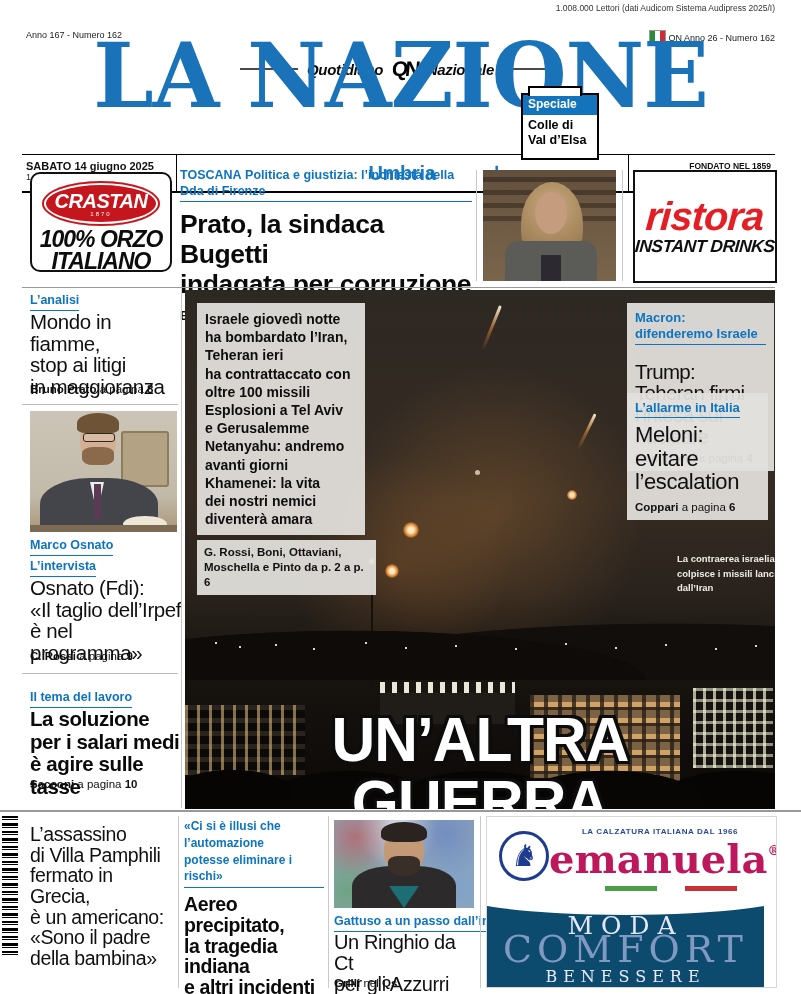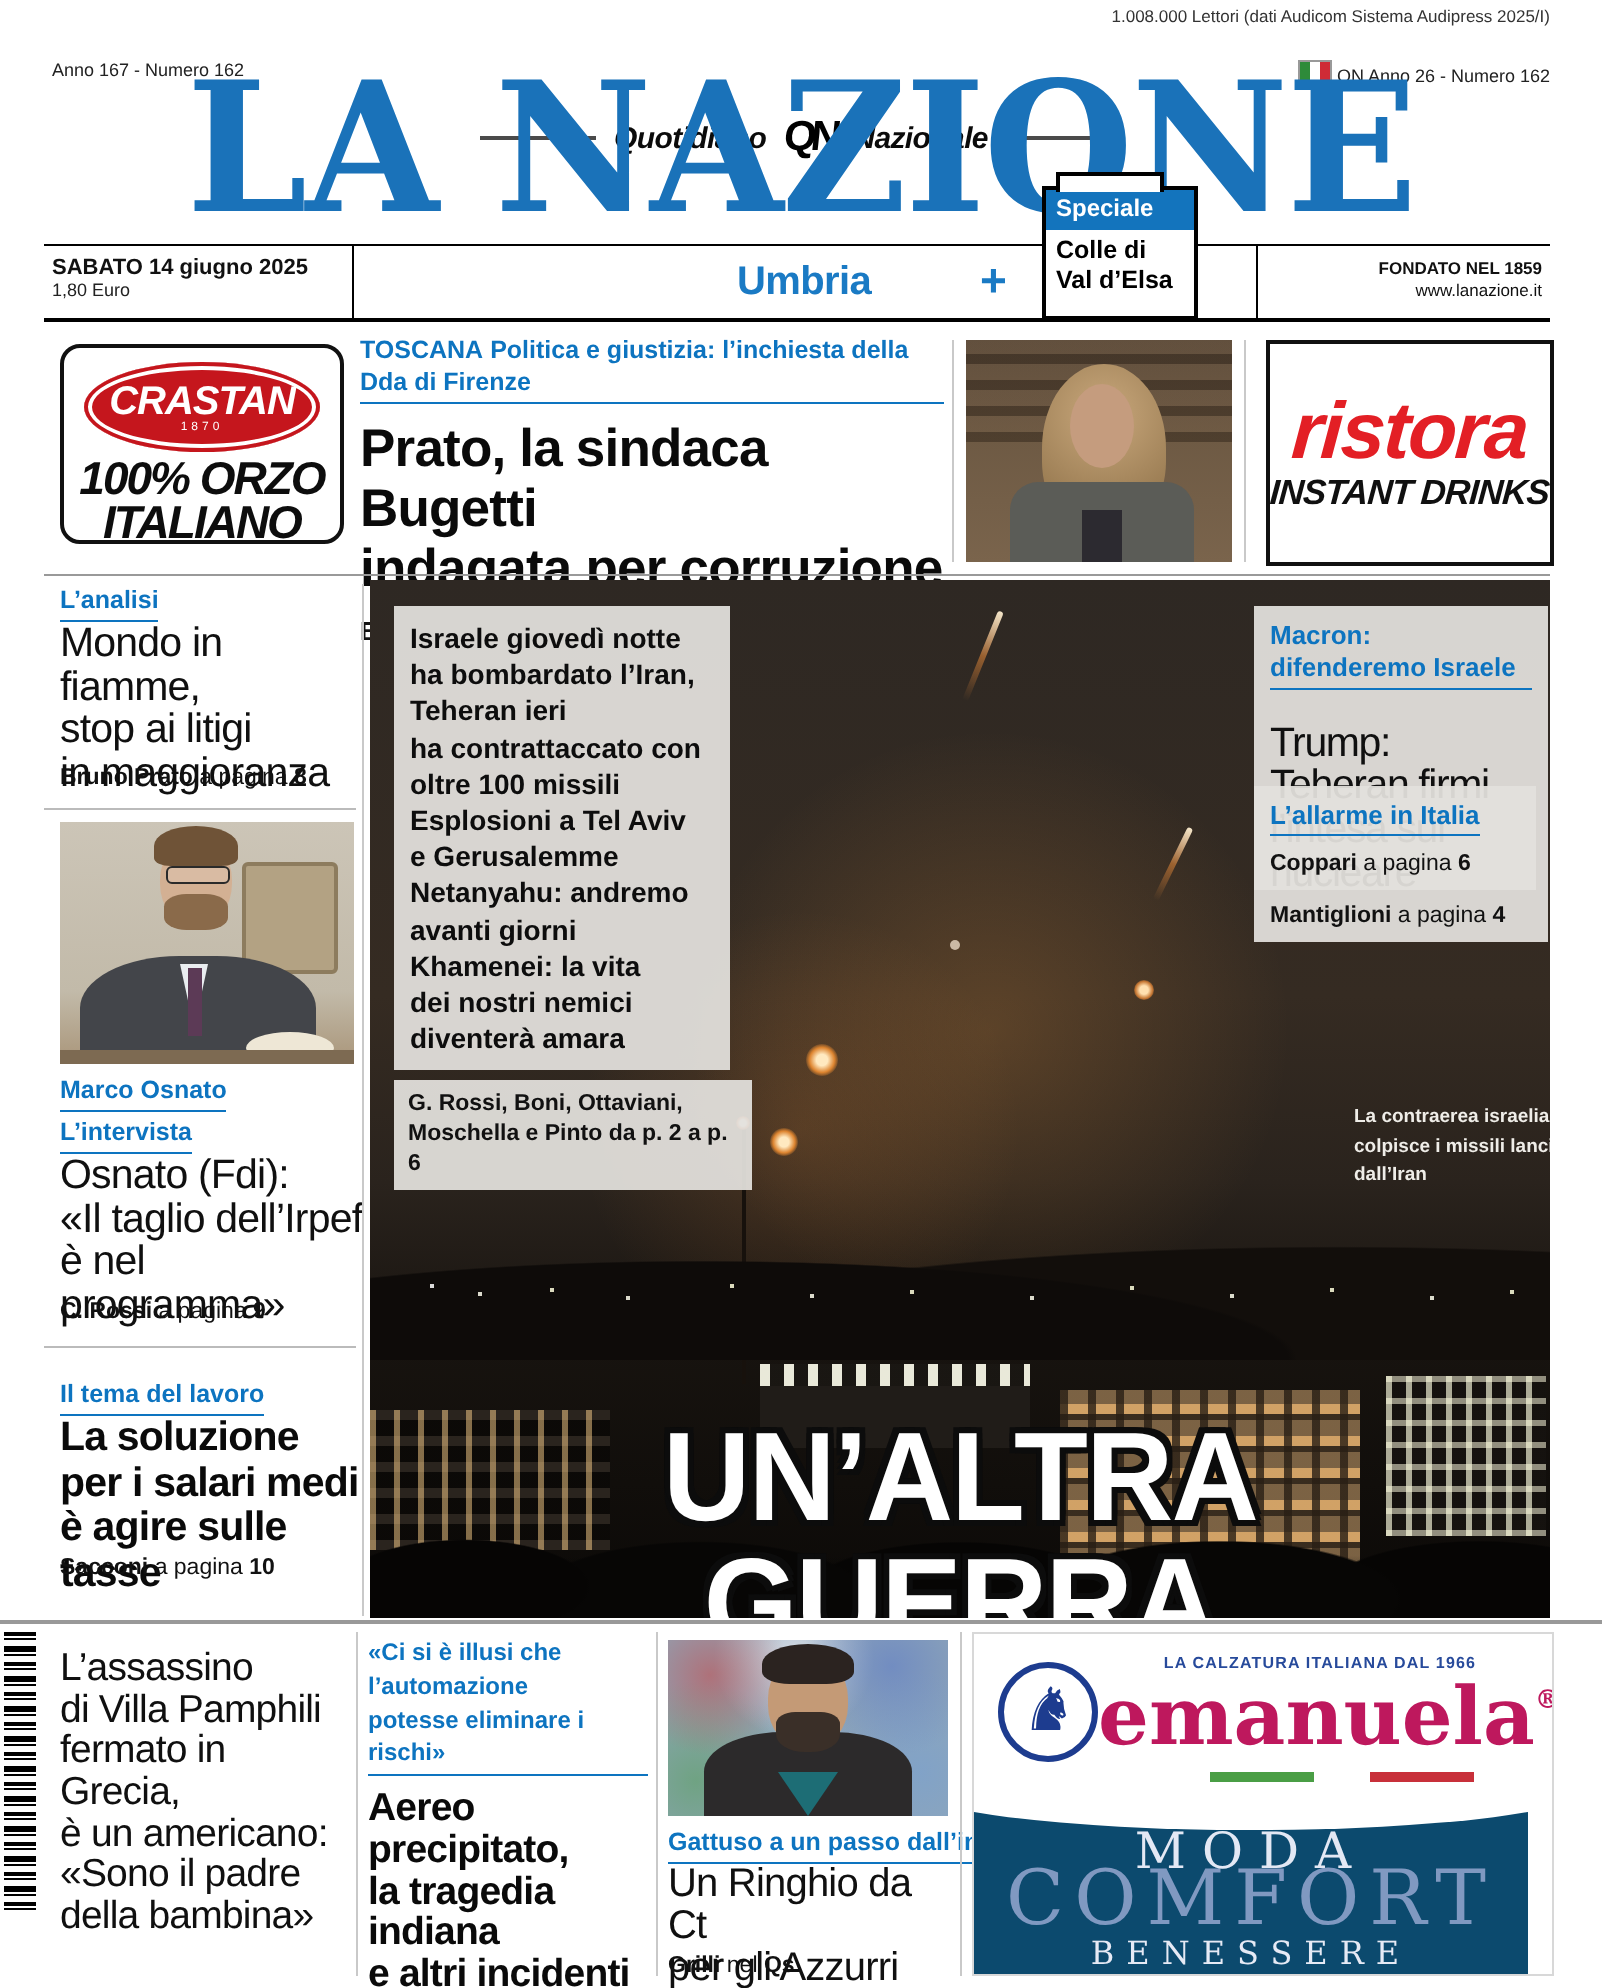--- a/index.html
+++ b/index.html
@@ -19,21 +19,21 @@
   
   .masthead{width:100%;text-align:center;font-family:"DejaVu Serif",serif;font-weight:bold;
             font-size:86px;line-height:0.95;color:#1a72b9;transform:scaleY(1.05);letter-spacing:-1px;}
   
   .speciale{background:#fff;border:2px solid #000;z-index:6;}
   .speciale .tab{position:absolute;top:-9px;left:5px;width:50px;height:8px;background:#fff;
                  border:2px solid #000;border-bottom:none;}
   .speciale .hd{height:18px;background:#1374bd;color:#fff;font-weight:700;font-size:12px;padding:2px 0 0 5px;}
   .speciale .bd{padding:3px 5px 0 5px;font-weight:700;font-size:12.5px;line-height:1.18;color:#000;}
   
-  .dateline{border-top:1.5px solid #000;border-bottom:2.5px solid #000;}
+  .dateline{border-top:1.5px solid #000;border-bottom:2.5px solid #000;margin-top:32px;}
   .dl-v{position:absolute;top:0;bottom:0;width:1px;background:#000;}
   .dl-date{font-weight:700;font-size:11px;}
   .dl-price{font-size:9px;color:#222;}
   .dl-ed{font-weight:800;font-size:20px;color:#1a7ac4;letter-spacing:-0.3px;}
   .dl-plus{font-weight:900;font-size:23px;color:#1a7ac4;}
   .dl-founded{font-weight:700;font-size:8.5px;text-align:right;line-height:1.3;}
   .dl-site{font-weight:400;font-size:8.5px;}
   
   .kick{font-size:12.5px;font-weight:700;color:#0d74c0;display:inline-block;
         border-bottom:1.5px solid #0d74c0;padding-bottom:2px;line-height:1.25;}
@@ -270,20 +270,22 @@
     <div class="overlaybox" style="left:442px;top:13px;width:131px;">
       <div class="kick2" style="font-size:13px;">Macron: difenderemo Israele</div>
       <div class="hl pl" style="margin-top:16px;letter-spacing:-0.7px;">Trump: Teheran firmi
 l’intesa sul nucleare</div>
       <div class="by" style="margin-top:5px;">
         <span class="bn">Mantiglioni</span> <span>a pagina</span> <span class="bn">4</span>
       </div>
     </div>
     <div class="overlaybox" style="left:442px;top:103px;width:125px;">
       <div class="kick2" style="font-size:13px;">L’allarme in Italia</div>
+      <div class="hl pl" style="margin-top:5px;font-size:22px;">Meloni: evitare
+l’escalation</div>
       <div class="by" style="margin-top:8px;">
         <span class="bn">Coppari</span> <span>a pagina</span> <span class="bn">6</span>
       </div>
     </div>
 
     <div class="abs caption pl" style="left:492px;top:262px;width:115px;">La contraerea israeliana
 colpisce i missili lanciati
 dall’Iran</div>
 
     <div class="abs bighead" style="left:0;top:418px;">UN’ALTRA GUERRA</div>

